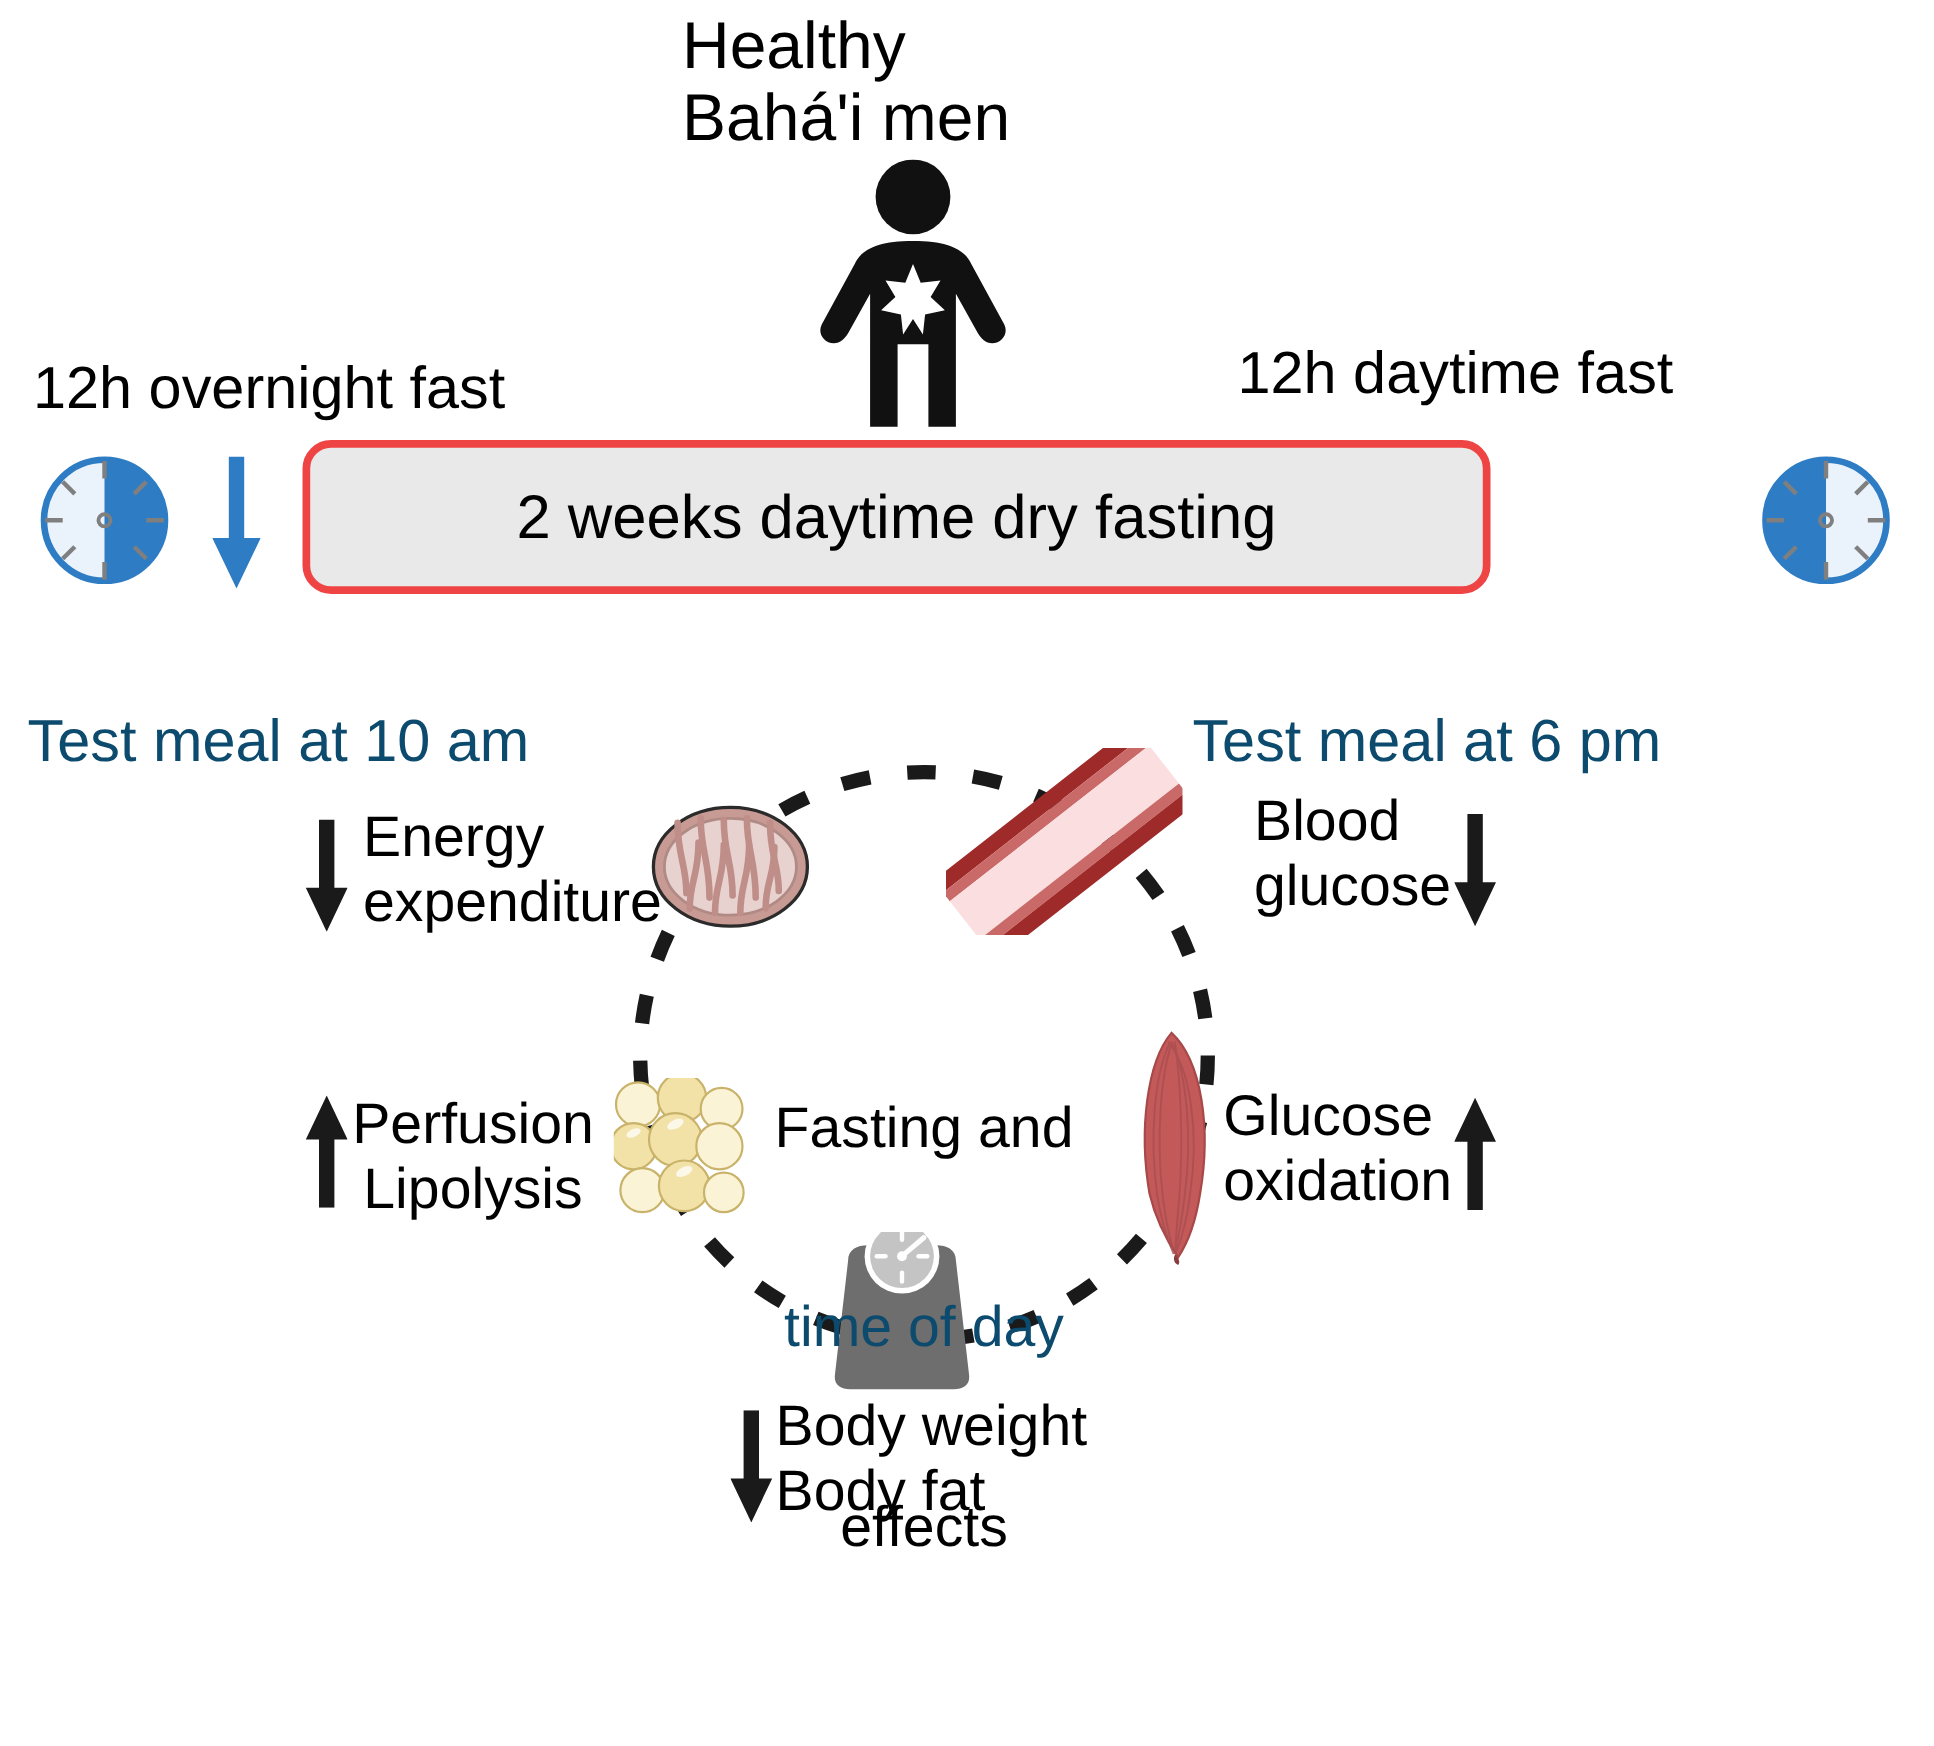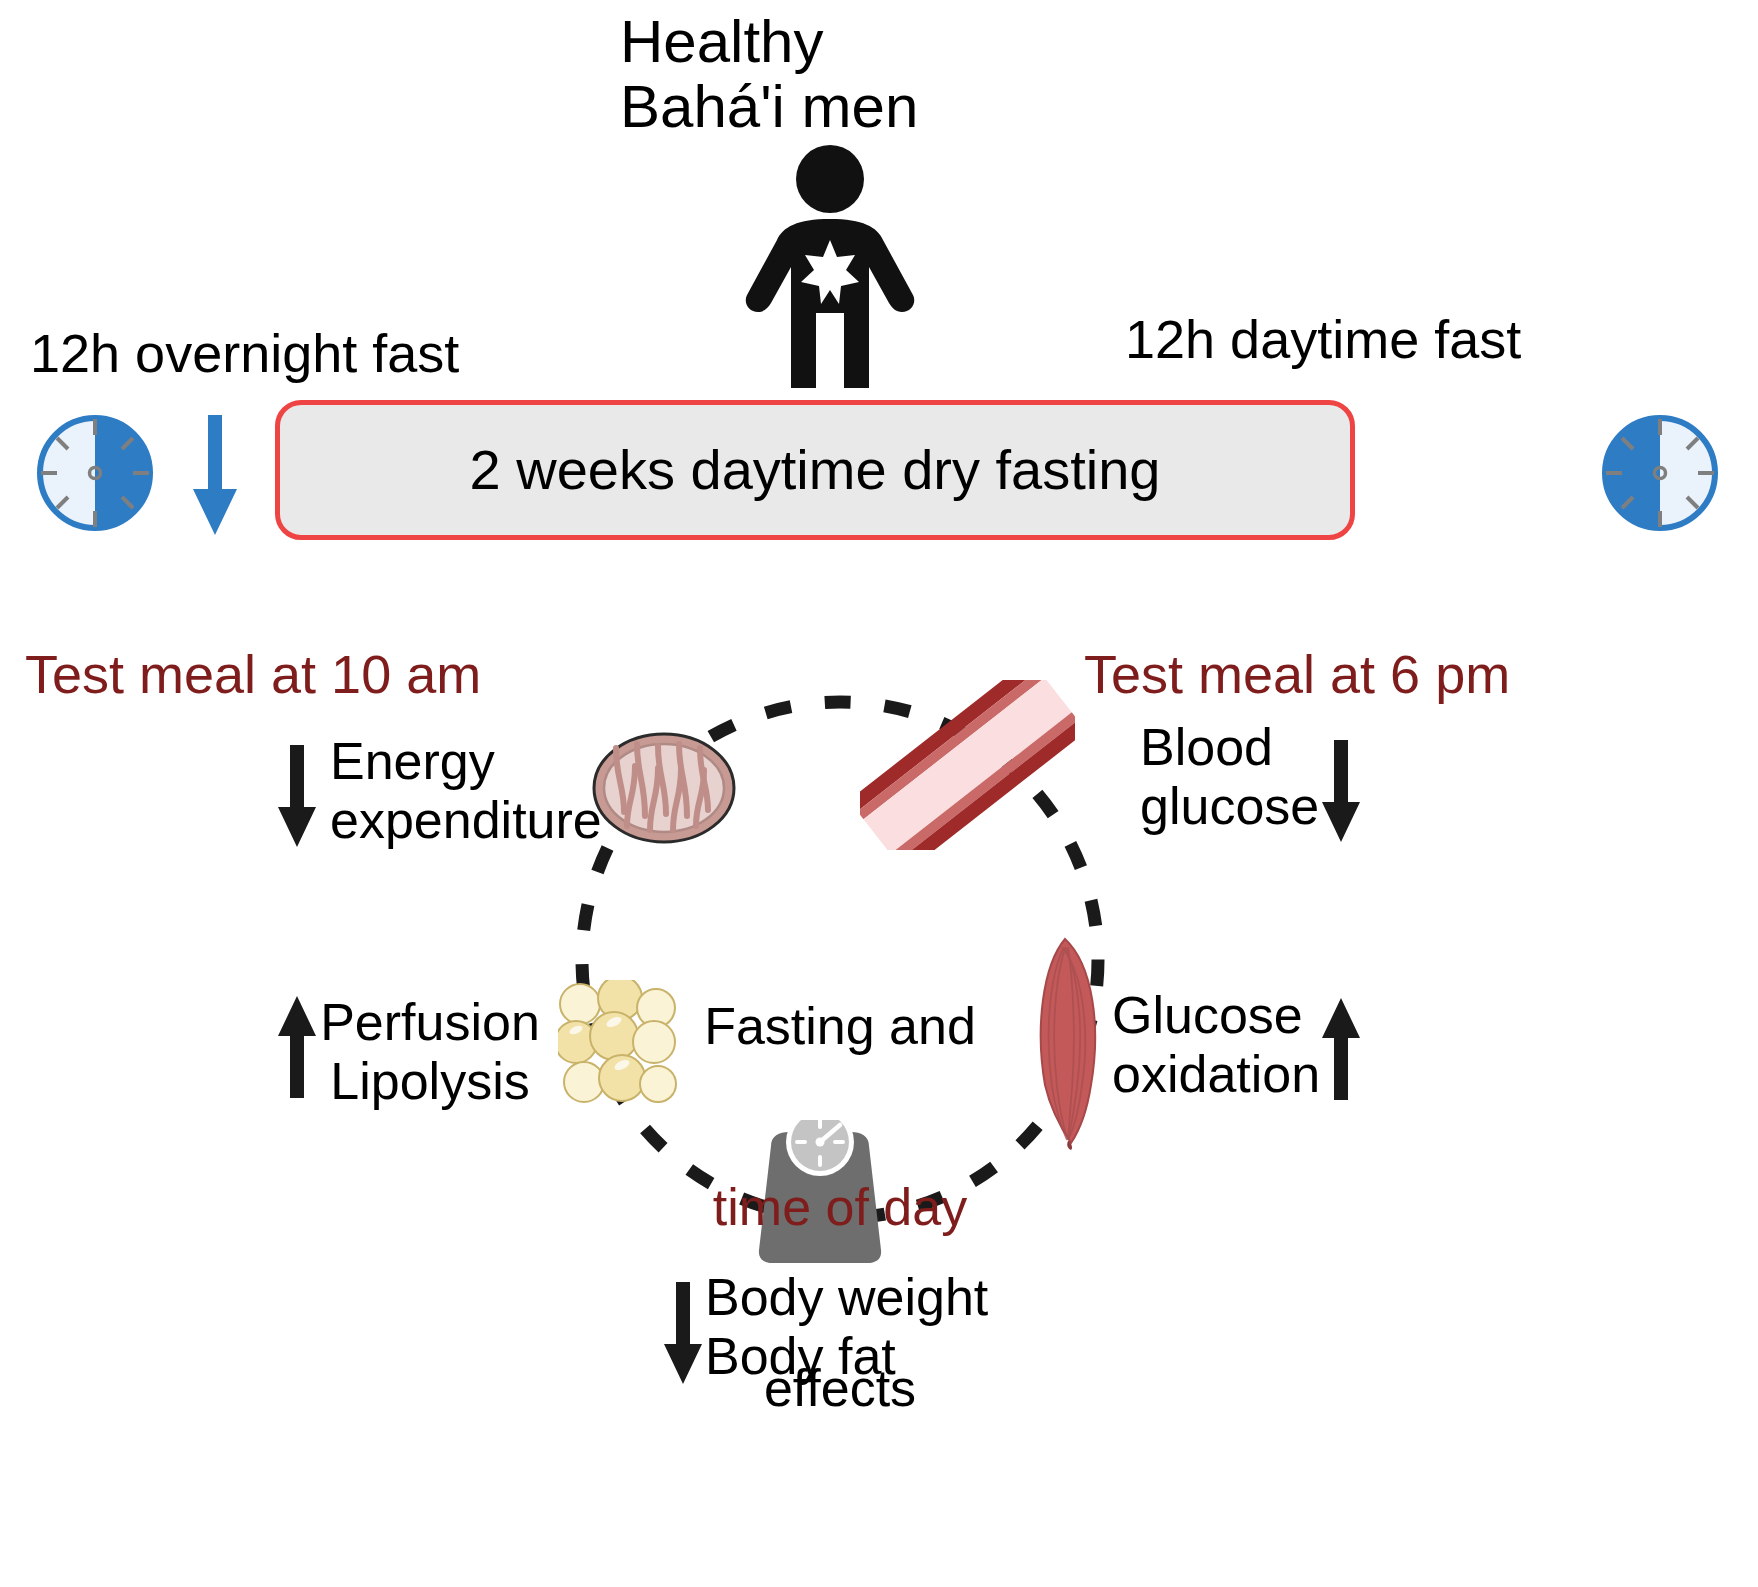--- a/index.html
+++ b/index.html
@@ -17,21 +17,21 @@
     height: 1587px;
     background: #ffffff;
     overflow: hidden;
   }
   .abs { position: absolute; }
   .txt {
     white-space: pre;
     line-height: 1.08;
     color: #000;
   }
-  .blue { color: #7f1d1d; }
+  .blue { color: #0c4a6e; }
 
   
   #headline {
     left: 620px; top: 10px; width: 520px;
     text-align: left;
     font-size: 60px;
   }
   #person { left: 745px; top: 145px; width: 170px; height: 245px; }
 
   #label-left-fast  { left: 30px;  top: 324px; font-size: 54px; }
@@ -42,21 +42,21 @@
   #clock-right { left: 1600px; top: 413px; }
 
   .arrow-blue { width: 44px; height: 120px; }
   #arrow-left-down  { left: 193px;  top: 415px; }
   #arrow-right-down { left: 1293px; top: 415px; }
 
   #fasting-bar {
     left: 275px; top: 400px;
     width: 1080px; height: 140px;
     background: #e9e9e9;
-    border: 5px solid #ef4444;
+    border: 7px solid #ef4444;
     border-radius: 26px;
     box-sizing: border-box;
     display: flex;
     align-items: center;
     justify-content: center;
   }
   #fasting-bar-label { font-size: 56px; }
 
   #meal-left  { left: 25px;   top: 645px; font-size: 54px; }
   #meal-right { left: 1084px; top: 645px; font-size: 54px; }

